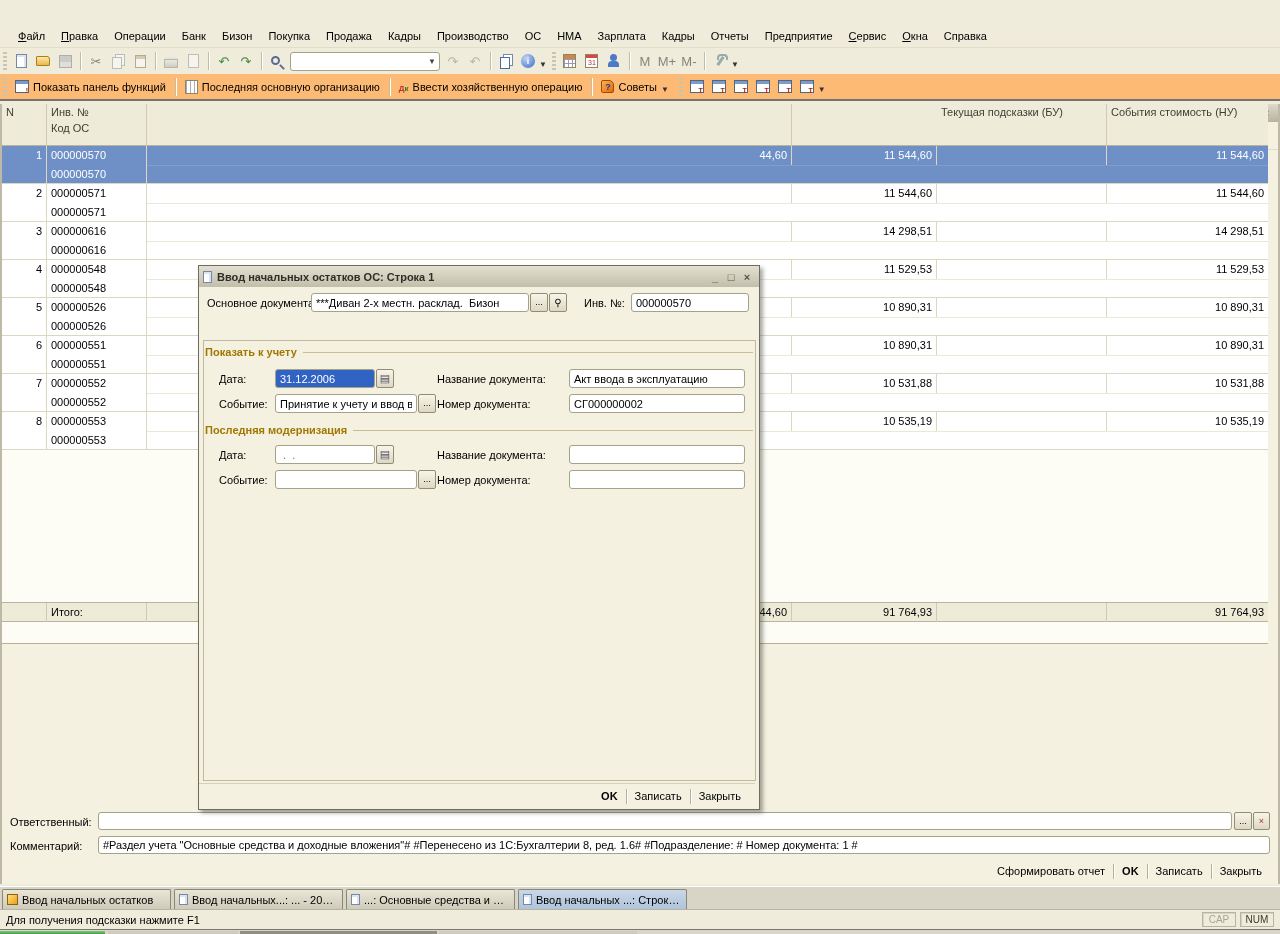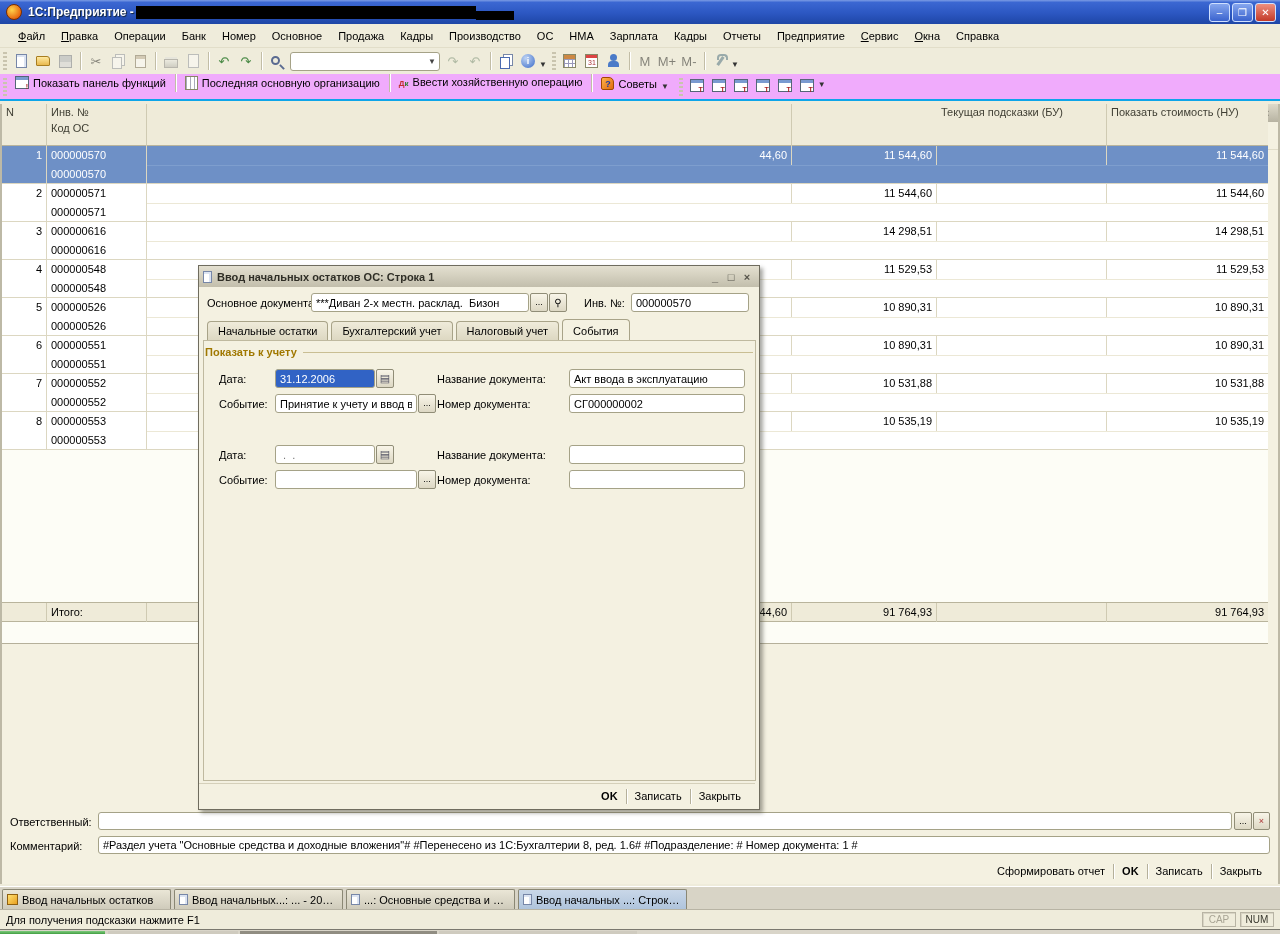--- a/index.html
+++ b/index.html
@@ -12,21 +12,21 @@
 #win-title{color:#fff;font-weight:bold;font-size:12px;text-shadow:1px 1px 1px #123}
 .redact{background:#000}
 .winbtn{width:21px;height:19px;border:1px solid #cfe0ff;border-radius:3px;color:#fff;font-size:10px;line-height:17px;text-align:center;background:linear-gradient(180deg,#86A6EE,#3A63CE);margin-left:2px}
 .winbtn.close{background:linear-gradient(180deg,#EE9080,#C33A28)}
 
 #menubar{left:0;top:24px;width:1280px;height:24px;display:flex;align-items:center;padding-left:10px;background:#EFECDB;border-bottom:1px solid #E2DEC9}
 .menu-item{padding:3px 8px;white-space:nowrap}
 .grip{width:4px;height:18px;margin:0 3px;background:repeating-linear-gradient(180deg,#C9C4AE 0 2px,transparent 2px 4px);align-self:center}
 
 #toolbar1{left:0;top:48px;width:1280px;height:26px;display:flex;align-items:center;background:#EFECDB}
-#toolbar2{left:0;top:74px;width:1280px;height:27px;display:flex;align-items:flex-start;background:#f0abfc;border-bottom:2px solid #0ea5e9}
+#toolbar2{left:0;top:74px;width:1280px;height:27px;display:flex;align-items:center;background:#fdba74;border-bottom:2px solid #737373}
 .tsep{width:1px;height:18px;background:#C2BDA6;margin:0 4px;box-shadow:1px 0 0 #fff}
 .ib{width:22px;height:22px;display:flex;align-items:center;justify-content:center;position:relative}
 .ib .g{font-size:13px;line-height:1}
 .dis{opacity:.45;filter:grayscale(60%)}
 .ddarrow{font-size:8px;color:#333;margin:6px 2px 0 0}
 .i-page{width:11px;height:14px;background:#fff;border:1px solid #7787A8;box-shadow:inset -2px 2px 0 #DCE4F2}
 .i-folder{width:14px;height:10px;background:linear-gradient(180deg,#FFE9A0,#E8B84E);border:1px solid #A87D20;border-radius:1px 3px 1px 1px}
 .i-floppy{width:13px;height:13px;background:#9AA6C4;border:1px solid #5A6688;box-shadow:inset 0 -5px 0 #C8CEE0}
 .i-copy{width:10px;height:12px;background:#fff;border:1px solid #7787A8;box-shadow:3px -3px 0 -1px #fff,3px -3px 0 0 #7787A8;margin:3px 0 0 -2px}
 .i-paste{width:11px;height:13px;background:#C8A060;border:1px solid #7A5A20;box-shadow:inset 0 -8px 0 #fff}
@@ -111,38 +111,28 @@
 #num-ind{color:#3A392F}
 
 #sliver{left:0;top:929px;width:1280px;height:5px;background:#D9D5C9;border-top:1px solid #7A786E}
 .sl{position:absolute;top:1px;height:4px}
 </style>
 </head>
 <body>
 
 <div id="app">
 
-  <div id="titlebar" class="abs">
-    <div id="app-icon"></div>
-    <span id="win-title">1С:Предприятие - </span>
-    <span class="redact" style="width:340px;height:13px;margin-left:2px"></span>
-    <span class="redact" style="width:38px;height:9px;margin-top:6px"></span>
-    <span style="flex:1"></span>
-    <span class="winbtn">–</span>
-    <span class="winbtn">❐</span>
-    <span class="winbtn close">✕</span>
-  </div>
 
   <div id="menubar" class="abs">
       <span class="menu-item"><u>Ф</u>айл</span>
       <span class="menu-item"><u>П</u>равка</span>
       <span class="menu-item">Операции</span>
       <span class="menu-item">Банк</span>
-      <span class="menu-item">Номер</span>
-      <span class="menu-item">Основное</span>
+      <span class="menu-item">Бизон</span>
+      <span class="menu-item">Покупка</span>
       <span class="menu-item">Продажа</span>
       <span class="menu-item">Кадры</span>
       <span class="menu-item">Производство</span>
       <span class="menu-item">ОС</span>
       <span class="menu-item">НМА</span>
       <span class="menu-item">Зарплата</span>
       <span class="menu-item">Кадры</span>
       <span class="menu-item">Отчеты</span>
       <span class="menu-item">Предприятие</span>
       <span class="menu-item"><u>С</u>ервис</span>
@@ -404,21 +394,21 @@
           <span class="g" style="font-size:10px;color:#444">↓</span>
         </div>
     </div>
 
     <div id="table">
       <div id="thead">
         <div class="hcell" style="left:0;width:45px">N</div>
         <div class="hcell" style="left:45px;width:100px"><span>Инв. №</span><br><span style="display:inline-block;margin-top:4px">Код ОС</span></div>
         <div class="hcell" style="left:145px;width:645px"></div>
         <div class="hcell" style="left:935px;width:170px">Текущая подсказки (БУ)</div>
-        <div class="hcell" style="left:1105px;width:161px;border-right:none">Показать стоимость (НУ)</div>
+        <div class="hcell" style="left:1105px;width:161px;border-right:none">События стоимость (НУ)</div>
       </div>
       <div id="tbody">
           <div class="trow sel">
             <div class="tcell num" style="left: 0px; width: 45px; height: 38px;">1</div>
             <div class="tcell " style="left: 45px; width: 100px; height: 38px;">000000570</div>
             <div class="tcell num" style="left: 145px; width: 645px;">44,60</div>
             <div class="tcell num" style="left: 790px; width: 145px;">11 544,60</div>
             <div class="tcell num" style="left: 935px; width: 170px;"></div>
             <div class="tcell num" style="left: 1105px; width: 161px; border-right: none;">11 544,60</div>
             <div class="tcell" style="left: 45px; top: 19px; width: 100px;">000000570</div>
@@ -533,43 +523,41 @@
       <span class="doc-winbtn">×</span>
     </div>
 
     <span class="flabel" style="left:8px;top:31px">Основное документа:</span>
     <input class="finput" style="left: 112px; top: 27px; width: 218px;" readonly="" value="***Диван 2-х местн. расклад.  Бизон">
     <span class="sbtn" style="left:331px;top:27px">...</span>
     <span class="sbtn mag" style="left:350px;top:27px">⚲</span>
     <span class="flabel" style="left:385px;top:31px">Инв. №:</span>
     <input class="finput" style="left: 432px; top: 27px; width: 118px;" readonly="" value="000000570">
 
-    <div class="dlg-tabs">
-        <span class="dtab">Начальные остатки</span>
-        <span class="dtab">Бухгалтерский учет</span>
-        <span class="dtab">Налоговый учет</span>
-        <span class="dtab active">События</span>
-      </div>
     <div id="dlg-frame"></div>
 
     <div class="sect" style="top:80px">
         <span>Показать к учету</span>
         <span class="rule"></span>
       </div>
     <span class="flabel" style="left:20px;top:107px">Дата:</span>
     <input class="finput selval" style="left: 76px; top: 103px; width: 100px;" readonly="" value="31.12.2006">
     <span class="sbtn calbtn" style="left:177px;top:103px"></span>
     <span class="flabel" style="left:238px;top:107px">Название документа:</span>
     <input class="finput" style="left: 370px; top: 103px; width: 176px;" readonly="" value="Акт ввода в эксплуатацию">
     <span class="flabel" style="left:20px;top:132px">Событие:</span>
     <input class="finput" style="left: 76px; top: 128px; width: 142px;" readonly="" value="Принятие к учету и ввод в э">
     <span class="sbtn" style="left:219px;top:128px">...</span>
     <span class="flabel" style="left:238px;top:132px">Номер документа:</span>
     <input class="finput" style="left: 370px; top: 128px; width: 176px;" readonly="" value="СГ000000002">
 
+    <div class="sect" style="top:158px">
+        <span>Последняя модернизация</span>
+        <span class="rule"></span>
+      </div>
     <span class="flabel" style="left:20px;top:183px">Дата:</span>
     <input class="finput" style="left: 76px; top: 179px; width: 100px; color: rgb(119, 119, 119);" readonly="" value=" .  .">
     <span class="sbtn calbtn" style="left:177px;top:179px"></span>
     <span class="flabel" style="left:238px;top:183px">Название документа:</span>
     <input class="finput" style="left: 370px; top: 179px; width: 176px;" readonly="" value="">
     <span class="flabel" style="left:20px;top:208px">Событие:</span>
     <input class="finput" style="left: 76px; top: 204px; width: 142px;" readonly="" value="">
     <span class="sbtn" style="left:219px;top:204px">...</span>
     <span class="flabel" style="left:238px;top:208px">Номер документа:</span>
     <input class="finput" style="left: 370px; top: 204px; width: 176px;" readonly="" value="">

